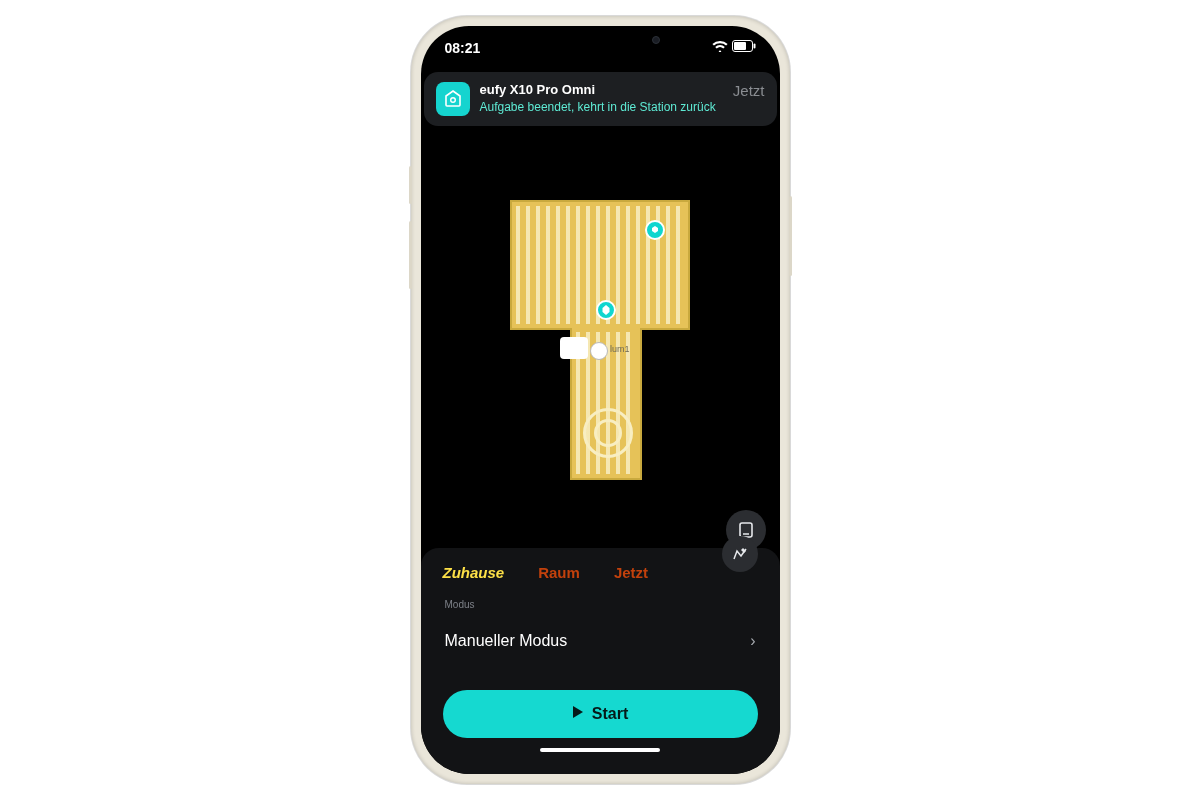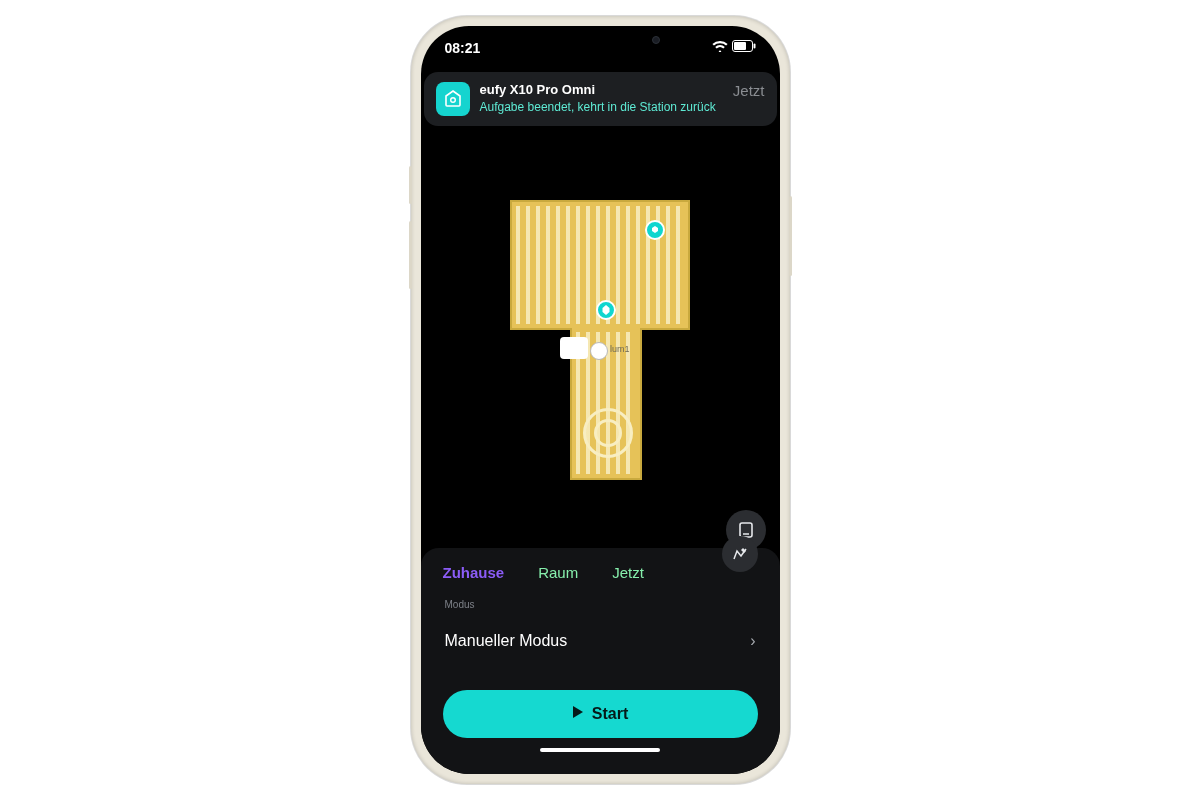--- a/index.html
+++ b/index.html
@@ -107,22 +107,22 @@
   .close-x{color:#9b9fa6;font-size:16px;padding:2px;}
   .map-edit-btn{position:absolute;right:22px;top:50%;transform:translateY(-50%);width:36px;height:36px;border-radius:50%;background:#2b2d31;display:flex;align-items:center;justify-content:center;z-index:3;}
 
   .bottom-panel{
     background:#121315;
     border-top-left-radius:18px;border-top-right-radius:18px;
     padding:0 0 22px;
     margin-top:-6px;
   }
   .tabs{display:flex;padding:16px 22px 12px;gap:34px;font-size:15px;}
-  .tab{color:#86efac;}
-  .tab.active{color:#8b5cf6;font-weight:600;}
+  .tab{color:#c2410c;font-weight:bold;}
+  .tab.active{color:#fde047;font-weight:600;font-style:italic;}
   .mode-row{padding:6px 24px 16px;}
   .mode-label{font-size:10px;color:#7d8188;}
   .mode-select{display:flex;justify-content:space-between;align-items:center;margin-top:22px;font-size:16px;font-weight:500;}
   .chev{color:#a5a9af;font-size:16px;}
   .start-btn{
     margin:24px 22px 0; height:48px;border-radius:28px;
     background:#15d9d0;color:#061a19;
     display:flex;align-items:center;justify-content:center;gap:8px;
     font-size:16px;font-weight:600;
   }

